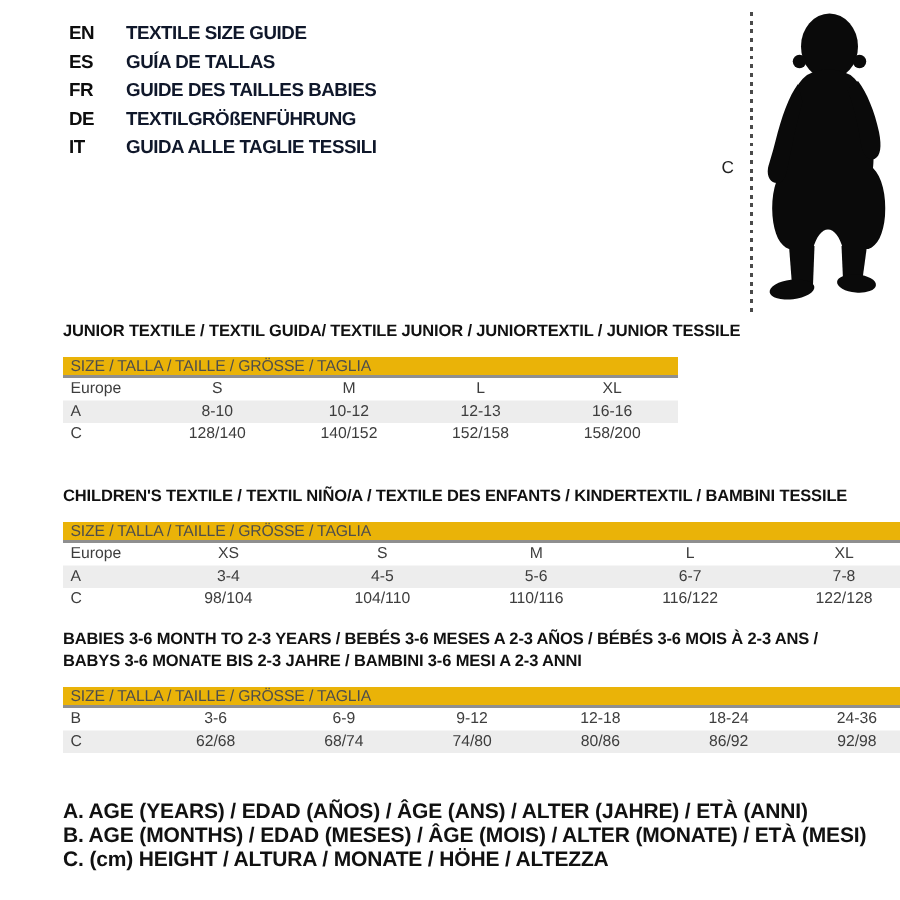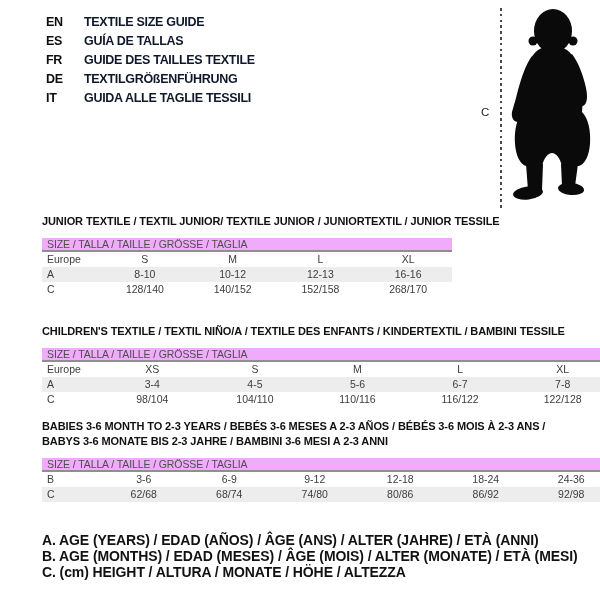--- a/index.html
+++ b/index.html
@@ -20,21 +20,21 @@
   }
   .figure-c{position:absolute;left:7px;top:100px;font-size:11.5px;color:#222;}
   svg.baby{position:absolute;left:28px;top:0;width:100px;height:200px;}
   
   .section{position:absolute;left:18px;}
   #sec0{top:214px;width:410px;}
   #sec1{top:324px;width:572px;}
   #sec2{top:419px;width:572px;}
   .sec-title-line{font-size:11px;font-weight:bold;color:#111;line-height:15px;letter-spacing:-0.1px;white-space:nowrap;}
   .size-bar{
-    margin-top:9px;height:12px;line-height:12px;background:#f0abfc;
+    margin-top:9px;height:12px;line-height:12px;background:#eab308;
     border-bottom:2px solid #8f8f8f;padding-left:5px;
     font-size:10.5px;color:#4d4d4d;letter-spacing:-0.1px;
   }
   .trow{display:flex;height:15px;line-height:15px;font-size:10.5px;color:#3d3d3d;}
   .trow:nth-child(even){background:#ededed;}
   .tlabel{width:54px;padding-left:5px;}
   .tcell{flex:1;text-align:center;}
   
   .legend{position:absolute;left:18px;top:532px;}
   .legend-line{font-size:14px;font-weight:bold;color:#111;line-height:16px;letter-spacing:-0.1px;white-space:nowrap;}
@@ -48,21 +48,21 @@
       <div class="lang-row">
         <span class="lang-code">EN</span>
         <span class="lang-label">TEXTILE SIZE GUIDE</span>
       </div>
       <div class="lang-row">
         <span class="lang-code">ES</span>
         <span class="lang-label">GUÍA DE TALLAS</span>
       </div>
       <div class="lang-row">
         <span class="lang-code">FR</span>
-        <span class="lang-label">GUIDE DES TAILLES TEXTILE</span>
+        <span class="lang-label">GUIDE DES TAILLES BABIES</span>
       </div>
       <div class="lang-row">
         <span class="lang-code">DE</span>
         <span class="lang-label">TEXTILGRÖßENFÜHRUNG</span>
       </div>
       <div class="lang-row">
         <span class="lang-code">IT</span>
         <span class="lang-label">GUIDA ALLE TAGLIE TESSILI</span>
       </div>
     </div>
@@ -81,21 +81,21 @@
         <path d="M24,158 L41,158 L40,184 L26,184 Z"></path>
         <path d="M59,158 L76,158 L73,180 L60,180 Z"></path>
         <ellipse cx="26" cy="187" rx="15" ry="6.5" transform="rotate(-7 26 187)"></ellipse>
         <ellipse cx="69" cy="183" rx="13" ry="6" transform="rotate(5 69 183)"></ellipse>
       </g>
     </svg>
   </div>
 
   <div class="section" id="sec0">
       <div class="sec-title">
-        <div class="sec-title-line">JUNIOR TEXTILE / TEXTIL JUNIOR/ TEXTILE JUNIOR / JUNIORTEXTIL / JUNIOR TESSILE</div>
+        <div class="sec-title-line">JUNIOR TEXTILE / TEXTIL GUIDA/ TEXTILE JUNIOR / JUNIORTEXTIL / JUNIOR TESSILE</div>
       </div>
       <div class="size-bar">SIZE / TALLA / TAILLE / GRÖSSE / TAGLIA</div>
       <div class="tbl">
         <div class="trow">
           <div class="tlabel">Europe</div>
           <div class="tcell">S</div>
           <div class="tcell">M</div>
           <div class="tcell">L</div>
           <div class="tcell">XL</div>
         </div>
@@ -104,21 +104,21 @@
           <div class="tcell">8-10</div>
           <div class="tcell">10-12</div>
           <div class="tcell">12-13</div>
           <div class="tcell">16-16</div>
         </div>
         <div class="trow">
           <div class="tlabel">C</div>
           <div class="tcell">128/140</div>
           <div class="tcell">140/152</div>
           <div class="tcell">152/158</div>
-          <div class="tcell">268/170</div>
+          <div class="tcell">158/200</div>
         </div>
       </div>
     </div>
   <div class="section" id="sec1">
       <div class="sec-title">
         <div class="sec-title-line">CHILDREN'S TEXTILE / TEXTIL NIÑO/A / TEXTILE DES ENFANTS / KINDERTEXTIL / BAMBINI TESSILE</div>
       </div>
       <div class="size-bar">SIZE / TALLA / TAILLE / GRÖSSE / TAGLIA</div>
       <div class="tbl">
         <div class="trow">

